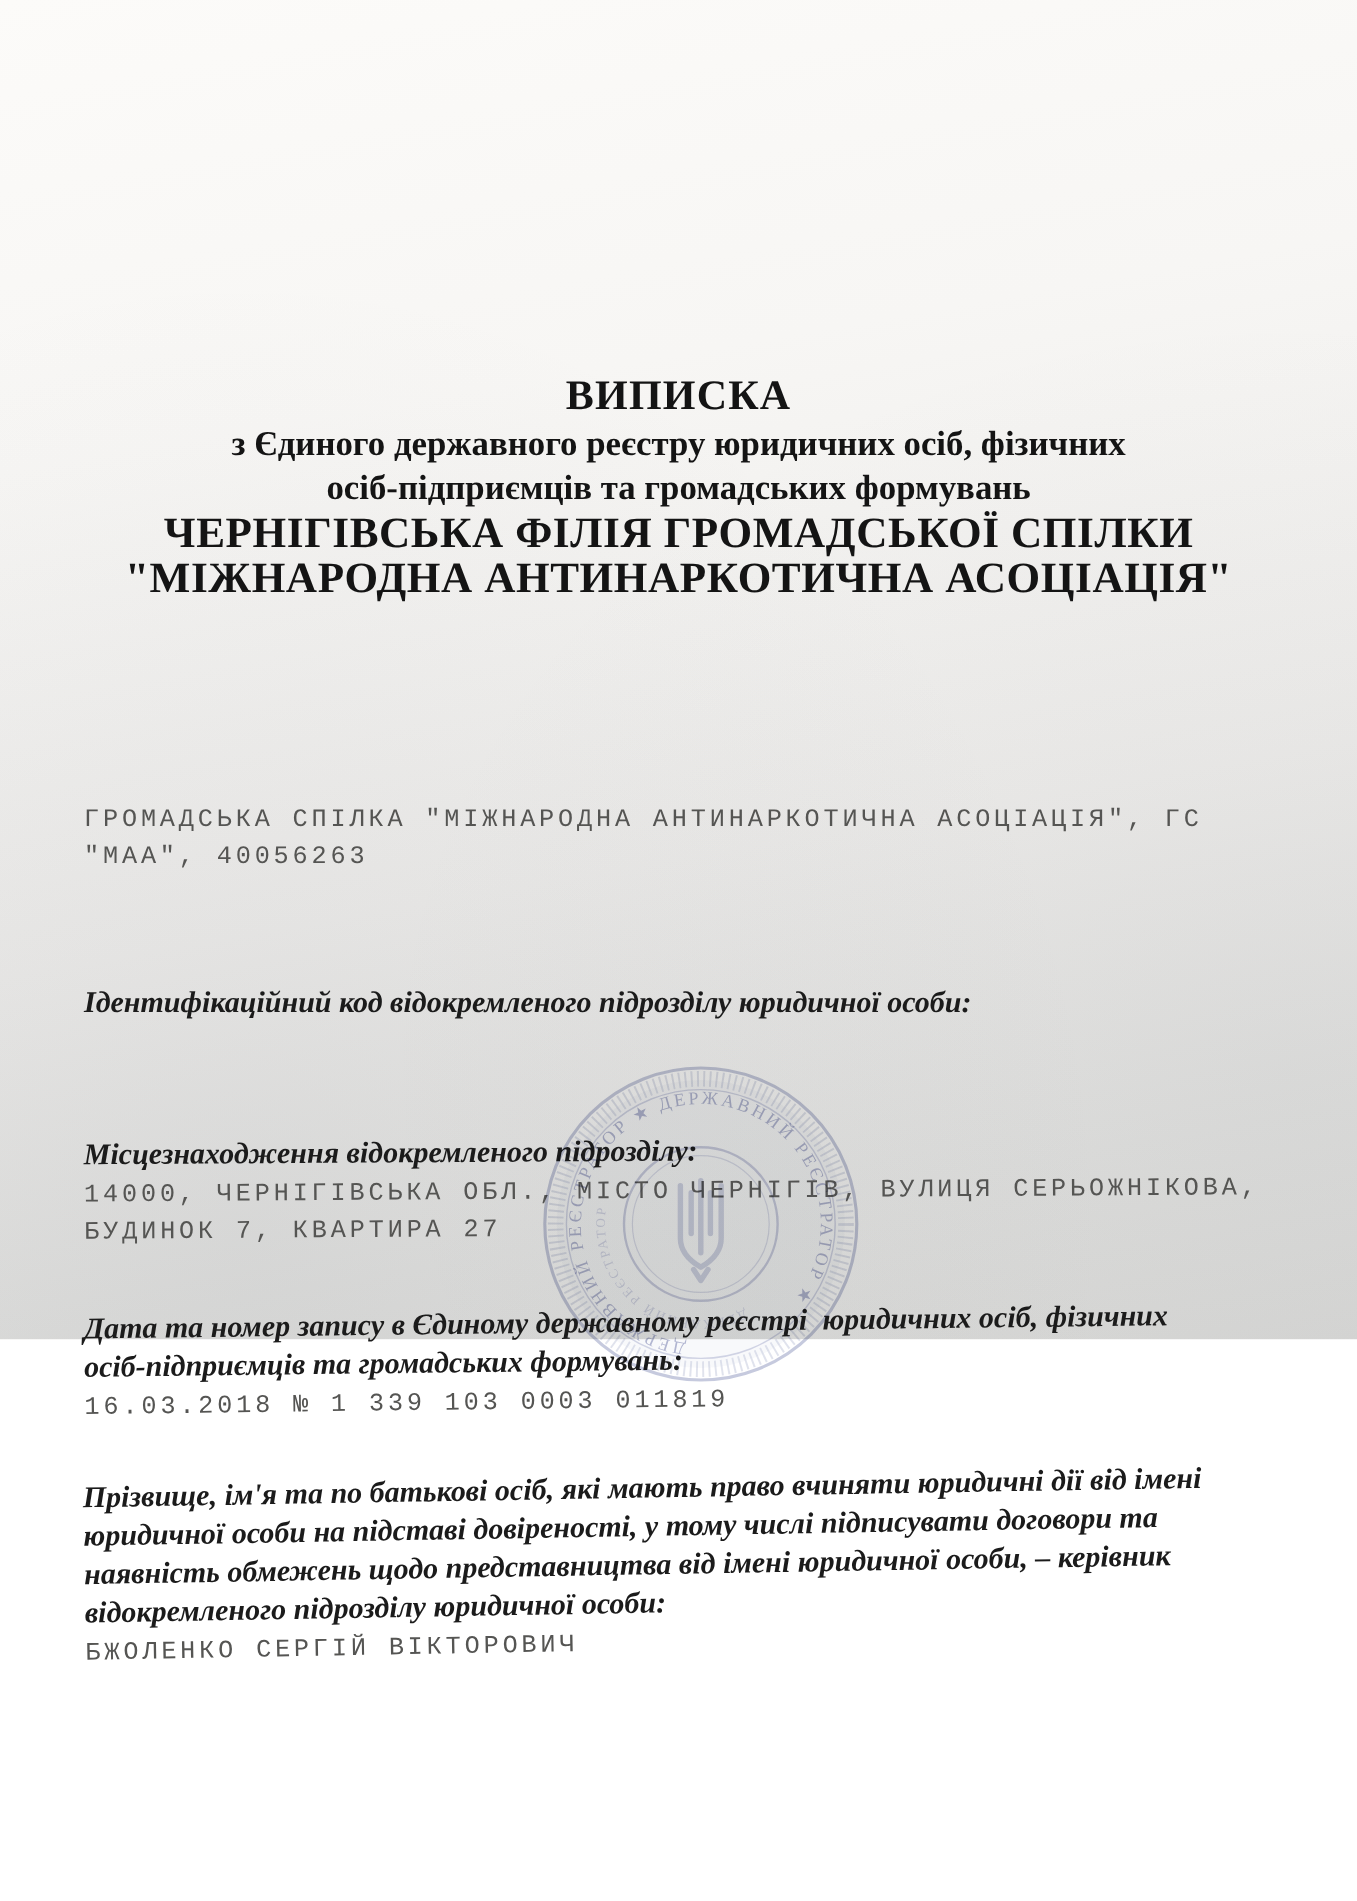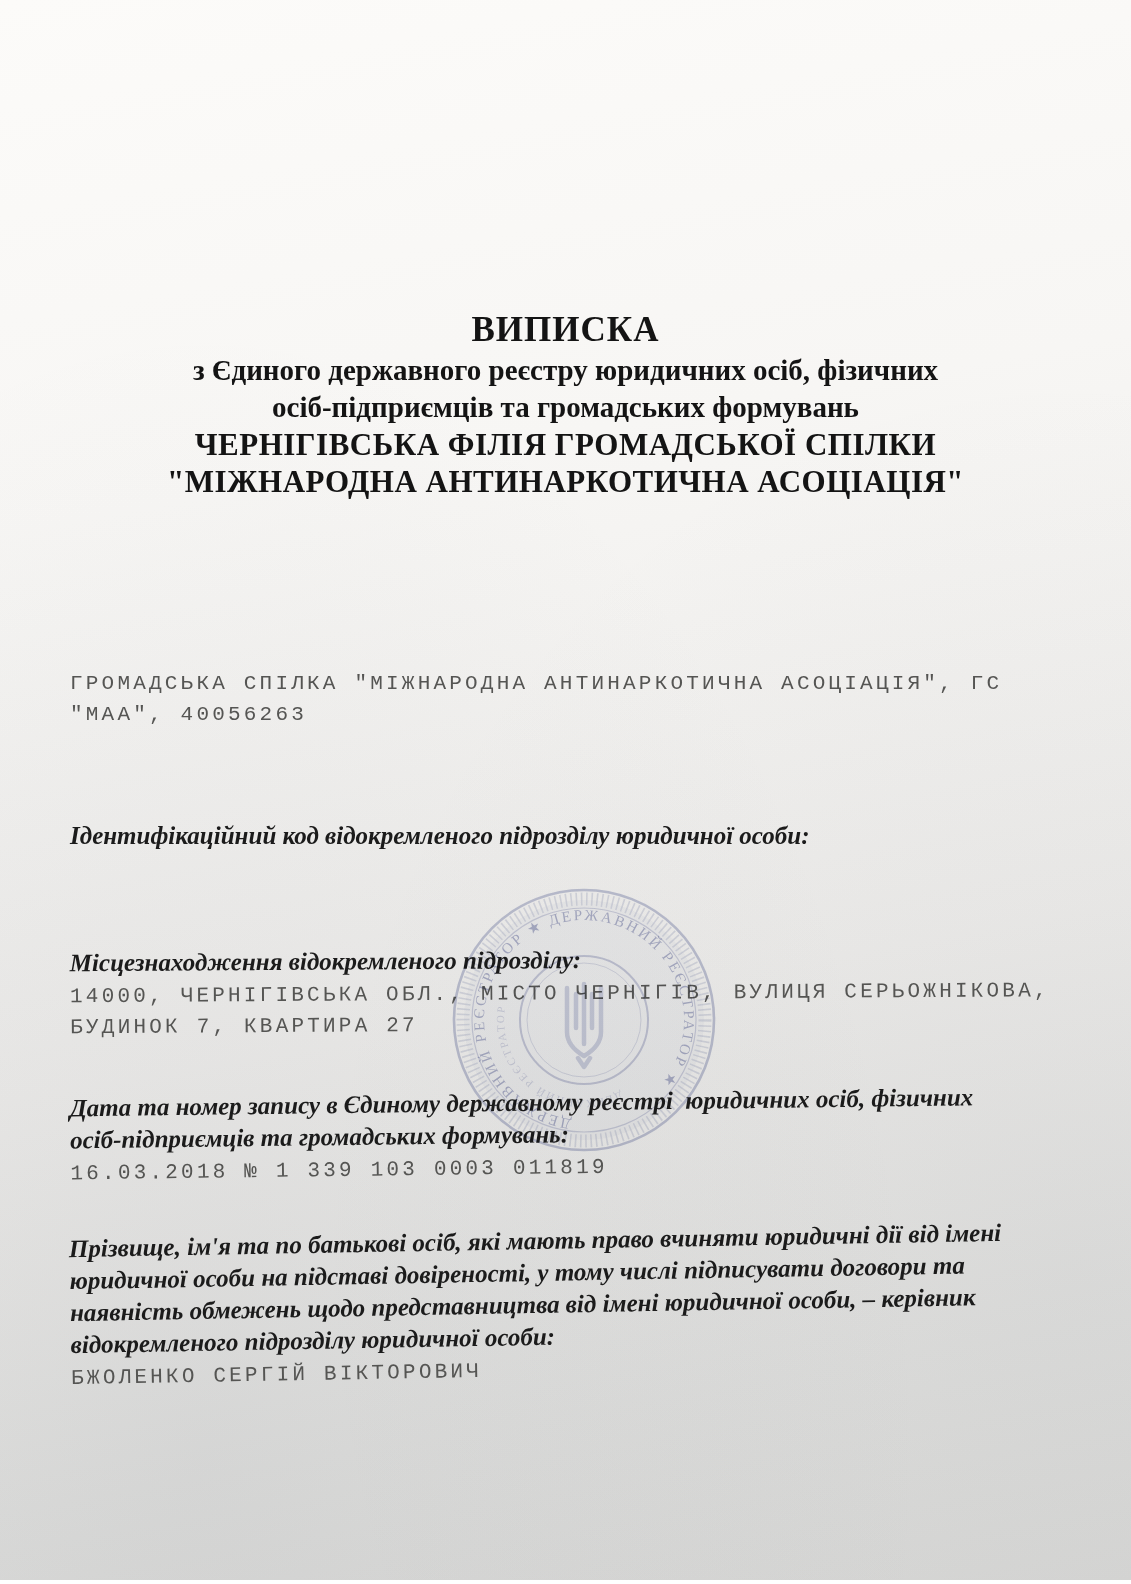--- a/index.html
+++ b/index.html
@@ -3,40 +3,40 @@
 <meta charset="utf-8">
 <style>
   html, body { margin: 0; padding: 0; }
   body {
     width: 1131px; height: 1584px;
     font-family: "Liberation Serif", serif;
     overflow: hidden;
   }
   .page {
     position: relative;
-    width: 1131px; height: 1580px;
+    width: 1131px; height: 1116px;
     background:
       radial-gradient(ellipse at 18% 92%, rgba(120,125,135,0.10), rgba(0,0,0,0) 55%),
       radial-gradient(ellipse at 95% 80%, rgba(120,125,135,0.08), rgba(0,0,0,0) 50%),
       linear-gradient(170deg, #fcfbf9 0%, #f7f6f4 30%, #ecebe9 62%, #dfdfdd 85%, #d8d8d6 100%);
   }
   .header {
     position: absolute; top: 308px; left: 0; right: 0;
     text-align: center; color: #141414;
   }
   .doc-title {
     font-size: 35px; font-weight: bold; line-height: 44px;
     letter-spacing: 1px; white-space: pre;
   }
   .doc-subtitle {
     font-size: 29px; font-weight: bold; line-height: 37px;
     white-space: pre;
   }
   .doc-org {
-    font-size: 31px; font-weight: bold; line-height: 37px;
+    font-size: 36px; font-weight: bold; line-height: 37px;
     letter-spacing: 0.5px; white-space: pre;
   }
   .section { position: absolute; left: 70px; width: 1045px; }
   .section-label {
     font-size: 25px; font-weight: bold; font-style: italic;
     line-height: 32px; color: #1b1b1b; white-space: pre;
   }
   .section-value {
     font-family: "Liberation Mono", "DejaVu Sans Mono", monospace;
     font-size: 21px; line-height: 31px; letter-spacing: 3.2px;

